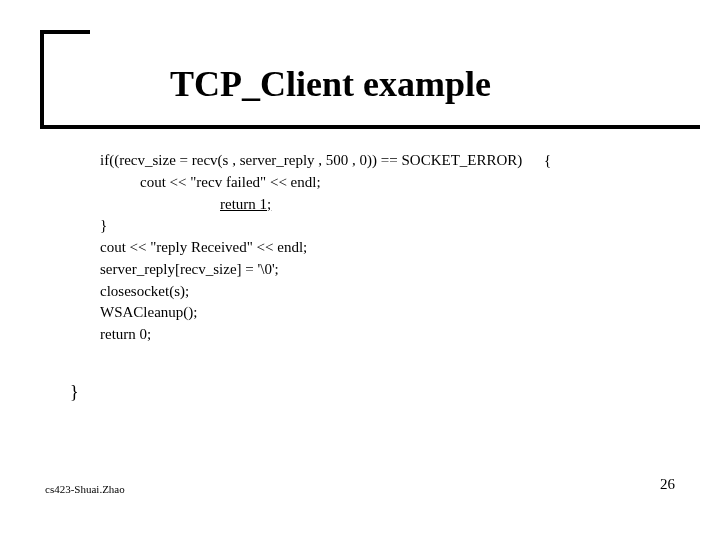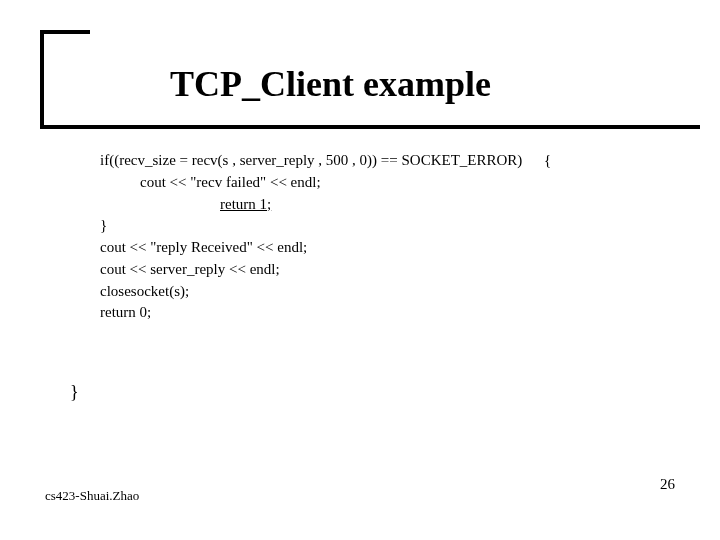--- a/index.html
+++ b/index.html
@@ -67,22 +67,22 @@
   .body .l3 { padding-left: 120px; text-decoration: underline; }
   .close-brace {
     position: absolute;
     left: 70px;
     top: 382px;
     font-size: 18px;
   }
   .footer-left {
     position: absolute;
     left: 45px;
-    bottom: 27px;
-    font-size: 13px;
+    bottom: 36px;
+    font-size: 11px;
   }
   .footer-right {
     position: absolute;
     right: 45px;
     bottom: 38px;
     font-size: 15px;
     text-align: center;
   }
   .brace-right {
     display: inline-block;
@@ -103,22 +103,23 @@
 
   <div class="body">
     <div class="l1">
       <span>if((recv_size = recv(s , server_reply , 500 , 0)) == SOCKET_ERROR)</span>
       <span class="brace-right">{</span>
     </div>
     <div class="l2">cout &lt;&lt; "recv failed" &lt;&lt; endl;</div>
     <div class="l3">return 1;</div>
     <div class="l1">}</div>
     <div class="l1">cout &lt;&lt; "reply Received" &lt;&lt; endl;</div>
-    <div class="l1">cout &lt;&lt; server_reply &lt;&lt; endl;</div>
+    <div class="l1">server_reply[recv_size] = '\0';</div>
     <div class="l1">closesocket(s);</div>
+    <div class="l1">WSACleanup();</div>
     <div class="l1">return 0;</div>
   </div>
 
   <div class="close-brace">}</div>
 
   <div class="footer-left">cs423-Shuai.Zhao</div>
   <div class="footer-right">26</div>
 
 </div>
 

